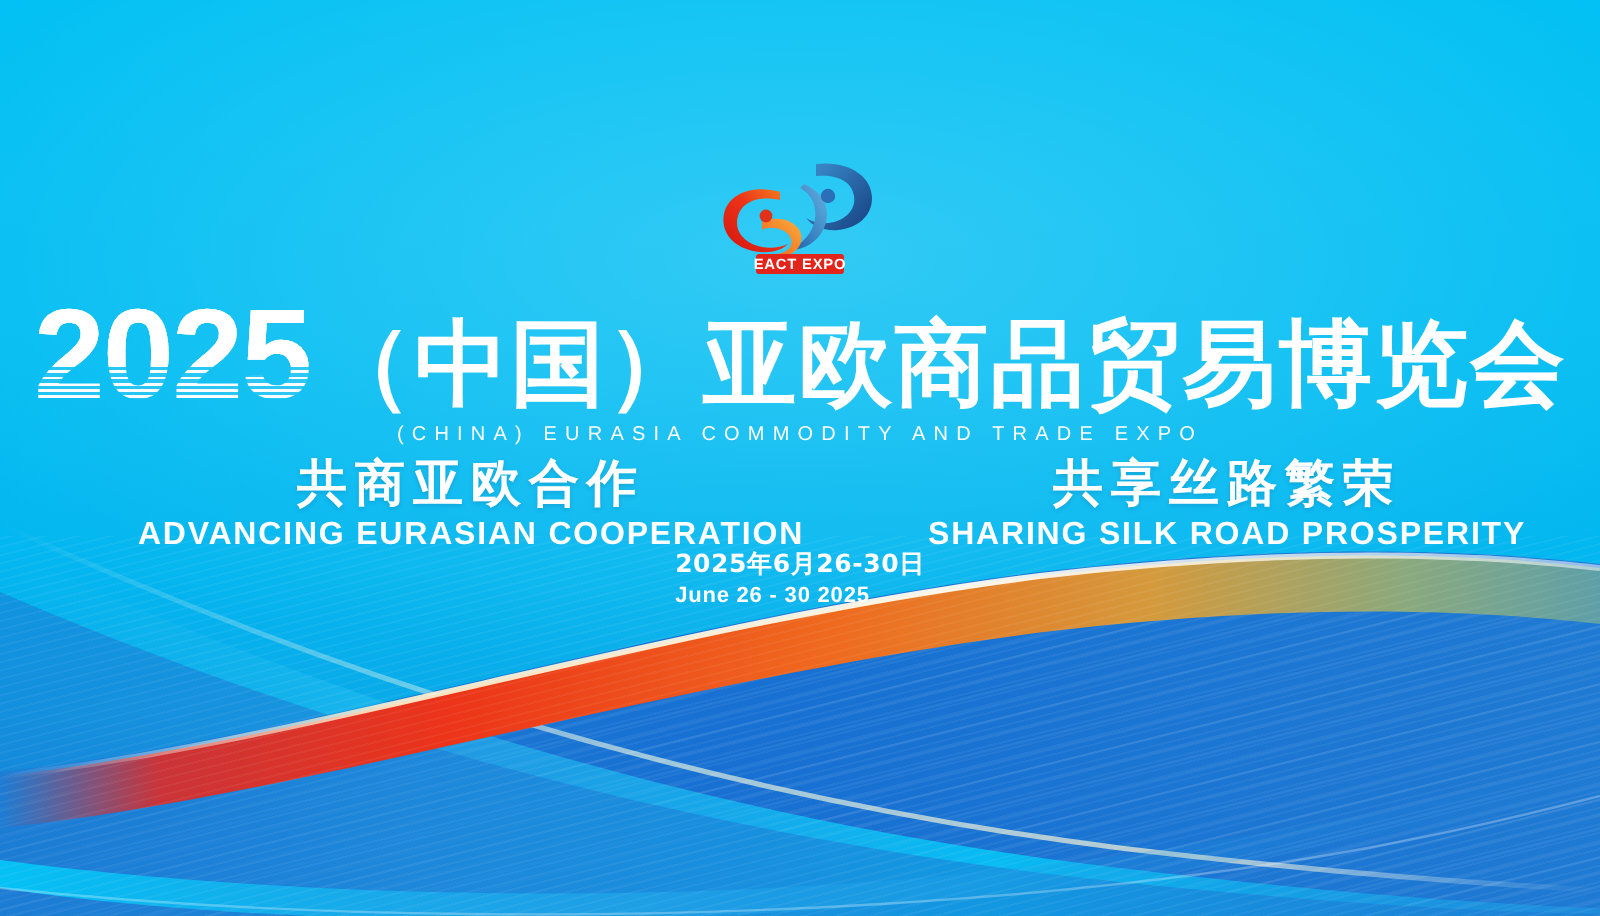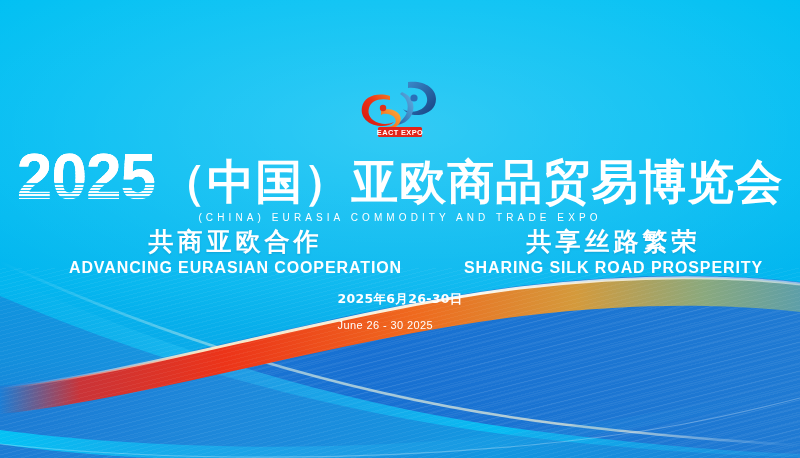--- a/index.html
+++ b/index.html
@@ -106,33 +106,34 @@
     line-height:1.1;
     text-shadow:0 1px 2px rgba(0,60,110,.18);
   }
   .slogan .en{
     margin-top:3px;
     font-size:16px;letter-spacing:.9px;color:#ffffff;font-weight:bold;
   }
 
   
   .datebar{
-    position:absolute;left:0;right:0;top:291px;
+    position:absolute;left:0;right:0;top:274px;
     display:flex;justify-content:center;align-items:flex-start;
     gap:24px;
   }
   .dcol{text-align:left;}
   .dcol .cn{
     font-size:12.5px;font-weight:bold;color:#ffffff;
     font-family:"DejaVu Sans","Liberation Sans",sans-serif;
     letter-spacing:.3px;line-height:1.25;
   }
   .dcol .en{
     font-size:11px;color:#ffffff;letter-spacing:.4px;line-height:1.3;
-    margin-top:11px;
+    margin-top:1px;
+    font-weight:bold;
   }
 </style>
 </head>
 <body>
 
 <div id="banner">
 
   <div class="bg-base"></div>
   <div class="bg-vignette"></div>
 

